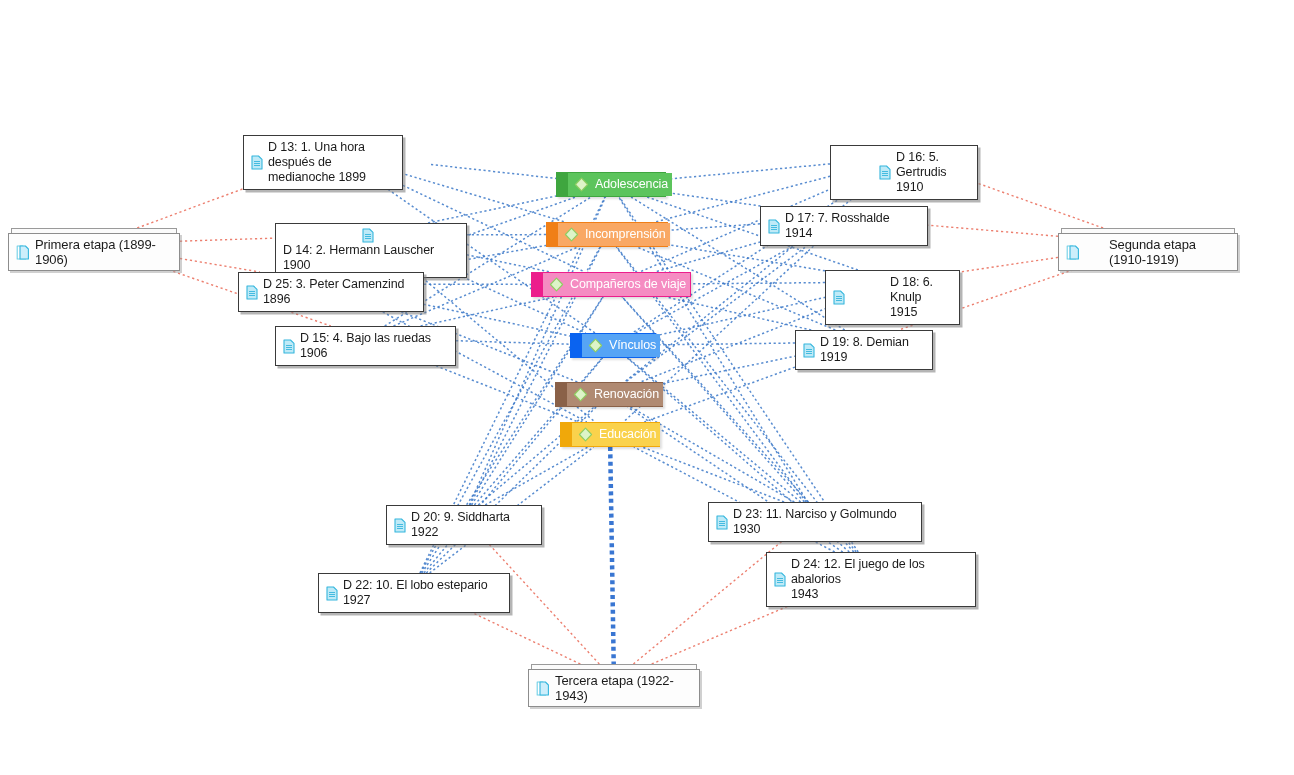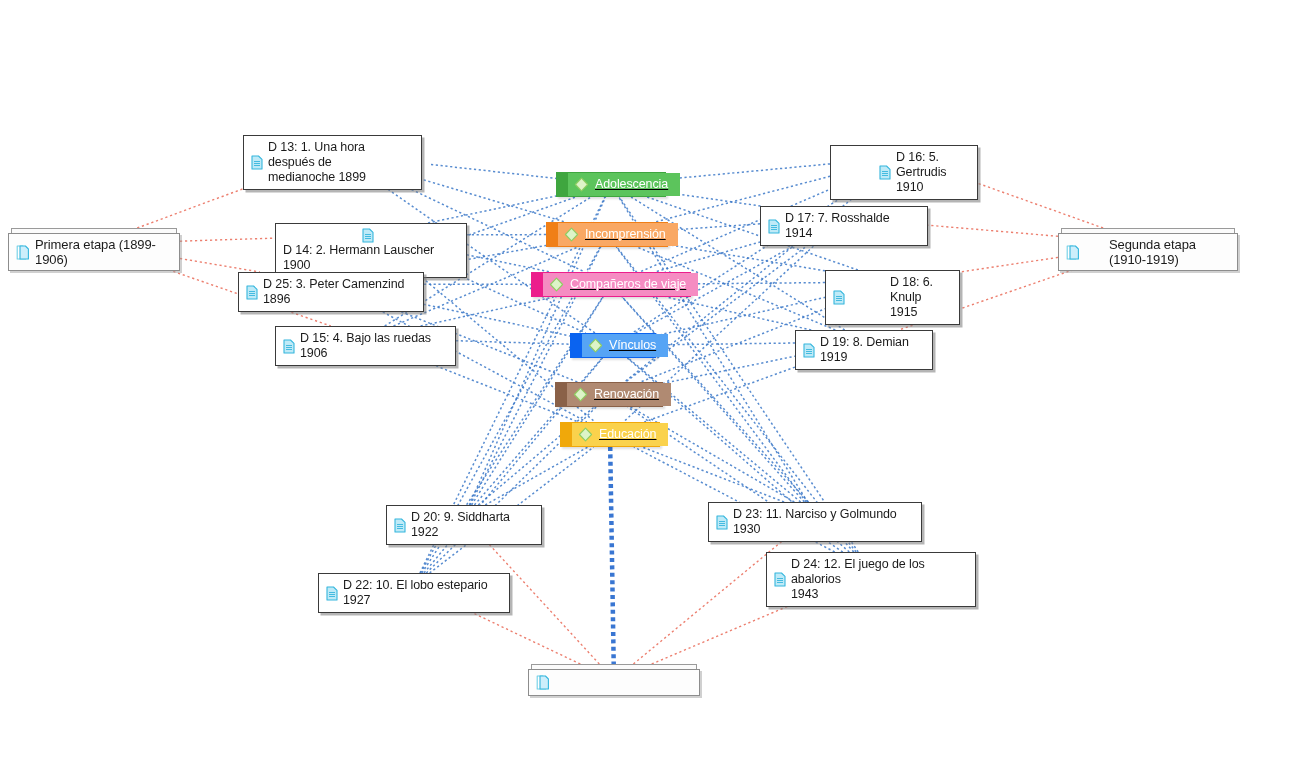--- a/index.html
+++ b/index.html
@@ -101,22 +101,21 @@
   }
   .theme-node .theme-bar {
     flex: 0 0 auto;
     width: 11px;
   }
   .theme-node .theme-body {
     flex: 1 1 auto;
     display: flex;
     align-items: center;
     padding-left: 6px;
-    padding-right: 12px;
-    text-decoration: underline;
+    padding-right: 4px;
   }
   .theme-node .theme-diamond {
     flex: 0 0 auto;
     margin-right: 6px;
     display: block;
   }
   .theme-node .theme-label {
     font-size: 12.5px;
     line-height: 15px;
     letter-spacing: -0.1px;
@@ -202,21 +201,21 @@
       <line x1="1058.0" y1="236.3" x2="928.0" y2="225.2" stroke="#e8604c" stroke-width="1.4" stroke-dasharray="2.2 2.8" stroke-linecap="butt" opacity="0.8"></line>
       <line x1="1058.0" y1="257.4" x2="960.0" y2="272.0" stroke="#e8604c" stroke-width="1.4" stroke-dasharray="2.2 2.8" stroke-linecap="butt" opacity="0.8"></line>
       <line x1="1101.6" y1="260.0" x2="898.8" y2="330.0" stroke="#e8604c" stroke-width="1.4" stroke-dasharray="2.2 2.8" stroke-linecap="butt" opacity="0.8"></line>
       <line x1="599.3" y1="664.0" x2="475.0" y2="529.0" stroke="#e8604c" stroke-width="1.4" stroke-dasharray="2.2 2.8" stroke-linecap="butt" opacity="0.8"></line>
       <line x1="580.3" y1="664.0" x2="439.3" y2="597.0" stroke="#e8604c" stroke-width="1.4" stroke-dasharray="2.2 2.8" stroke-linecap="butt" opacity="0.8"></line>
       <line x1="633.4" y1="664.0" x2="800.5" y2="526.0" stroke="#e8604c" stroke-width="1.4" stroke-dasharray="2.2 2.8" stroke-linecap="butt" opacity="0.8"></line>
       <line x1="651.7" y1="664.0" x2="826.2" y2="590.0" stroke="#e8604c" stroke-width="1.4" stroke-dasharray="2.2 2.8" stroke-linecap="butt" opacity="0.8"></line>
       <line x1="610.2" y1="447.0" x2="613.7" y2="664.0" stroke="#2f6fd0" stroke-width="4.5" stroke-dasharray="4 3.4" stroke-linecap="butt" opacity="0.95"></line>
     </svg>
   <div id="node-layer">
-      <div class="doc-node" style="left: 243px; top: 135px; width: 179px; min-height: 38px;">
+      <div class="doc-node" style="left: 243px; top: 135px; width: 160px; min-height: 38px;">
         <svg width="12" height="15" viewBox="0 0 12 15" class="doc-icon">
           <path d="M1 1 H7.5 L11 4.3 V14 H1 Z" fill="#bfeaf7" stroke="#35b6dd" stroke-width="1.1" stroke-linejoin="round"></path>
           <line x1="3" x2="9" y1="6.5" y2="6.5" stroke="#35b6dd" stroke-width="0.9"></line>
           <line x1="3" x2="9" y1="8.5" y2="8.5" stroke="#35b6dd" stroke-width="0.9"></line>
           <line x1="3" x2="9" y1="10.5" y2="10.5" stroke="#35b6dd" stroke-width="0.9"></line>
         </svg>
         <span class="doc-label">D 13: 1. Una hora después de
 medianoche 1899</span>
       </div>
       <div class="doc-node" style="left: 275px; top: 223px; width: 192px; min-height: 24px; flex-direction: column;">
@@ -339,20 +338,21 @@
           <span>Segunda etapa (1910-1919)</span>
         </div>
       </div>
       <div class="etapa-node" style="left: 528px; top: 664px; width: 172px;">
         <div class="etapa-top"></div>
         <div class="etapa-body" style="min-height: 27px;">
           <svg width="14" height="17" viewBox="0 0 14 17" class="etapa-icon">
             <path d="M1.2 2 H6.6 L9.6 5 V15 H1.2 Z" fill="#ffffff" stroke="#6fcfe6" stroke-width="1.1" stroke-linejoin="round"></path>
             <path d="M4 2 H9.4 L12.4 5 V15 H4 Z" fill="#cdeefb" stroke="#35b6dd" stroke-width="1.1" stroke-linejoin="round"></path>
           </svg>
+          <span>Tercera etapa (1922-1943)</span>
         </div>
       </div>
       <div class="theme-node" style="left: 556px; top: 172px; width: 110px; height: 25px; border: 1.2px solid rgb(63, 166, 63);">
         <div class="theme-bar" style="background: rgb(63, 166, 63);"></div>
         <div class="theme-body" style="background: rgb(92, 196, 92);">
           <svg width="15" height="15" viewBox="0 0 15 15" class="theme-diamond">
             <polygon points="7.5,1.2 13.6,7.5 7.5,13.8 1.4,7.5" fill="#ddf4c8" stroke="#8fce62" stroke-width="1.1" stroke-linejoin="round"></polygon>
           </svg>
           <span class="theme-label" style="color: rgb(255, 255, 255);">Adolescencia</span>
         </div>

